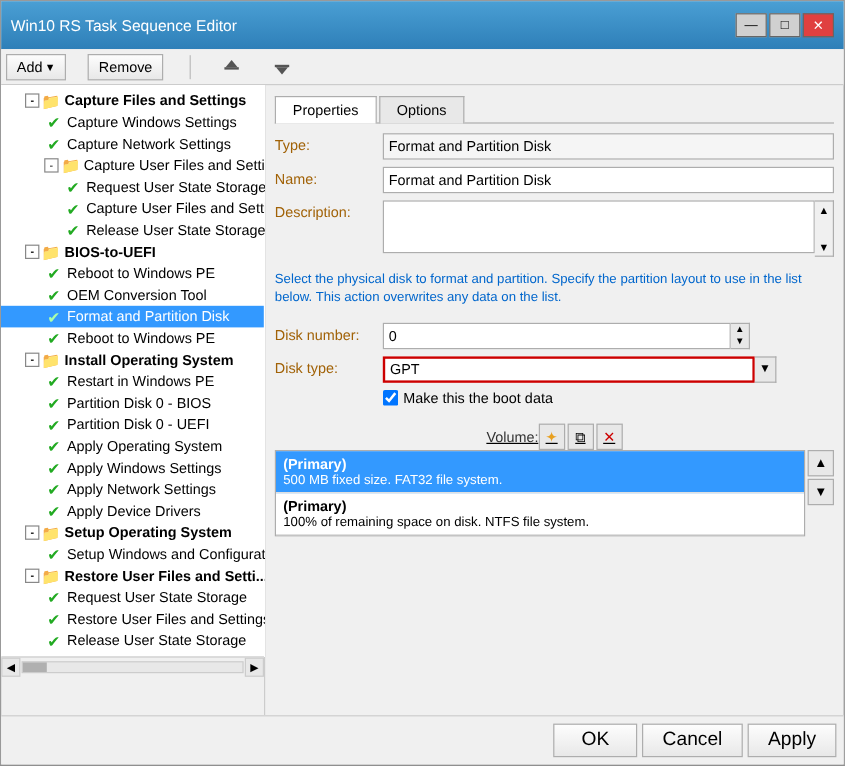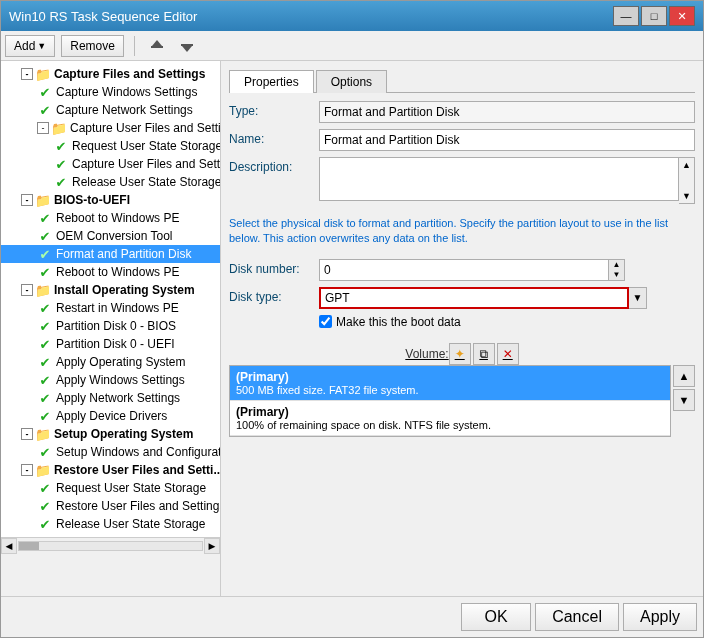--- a/index.html
+++ b/index.html
@@ -1,28 +1,28 @@
 <!DOCTYPE html>
 <html><head>
   <meta charset="utf-8">
   <style>
     * { box-sizing: border-box; margin: 0; padding: 0; }
     body { font-family: 'Segoe UI', Tahoma, sans-serif; font-size: 12px; background: #000; display: flex; justify-content: center; align-items: center; width: 704px; height: 638px; }
     
     .window { width: 704px; height: 638px; background: #f0f0f0; border: 1px solid #999; display: flex; flex-direction: column; }
     
     
-    .titlebar { background: linear-gradient(to bottom, #4a9fd4, #2e7fb8); height: 30px; display: flex; align-items: center; justify-content: space-between; padding: 0 8px; gap: 40px; }
+    .titlebar { background: linear-gradient(to bottom, #4a9fd4, #2e7fb8); height: 40px; display: flex; align-items: center; justify-content: space-between; padding: 0 8px; gap: 40px; }
     .titlebar-title { color: white; font-size: 13px; font-weight: normal; }
     .titlebar-buttons { display: flex; gap: 2px; }
     .titlebar-btn { width: 26px; height: 20px; border: 1px solid #666; background: #d0d0d0; cursor: pointer; display: flex; align-items: center; justify-content: center; font-size: 11px; }
     .titlebar-btn.close { background: #e04040; color: white; }
     
     
-    .toolbar { background: #f0f0f0; height: 30px; display: flex; align-items: center; padding: 0 4px; border-bottom: 1px solid #ccc; gap: 6px; }
+    .toolbar { background: #f0f0f0; height: 30px; display: flex; align-items: center; padding: 0 4px; border-bottom: 1px solid #ccc; gap: 18px; }
     .toolbar-btn { padding: 2px 8px; border: 1px solid #adadad; background: linear-gradient(to bottom, #fdfdfd, #e8e8e8); cursor: pointer; font-size: 12px; height: 22px; display: flex; align-items: center; }
     .toolbar-separator { width: 1px; height: 20px; background: #bbb; margin: 0 4px; }
     .toolbar-icon-btn { width: 24px; height: 22px; border: 1px solid transparent; background: transparent; cursor: pointer; display: flex; align-items: center; justify-content: center; font-size: 14px; }
     
     
     .main-content { display: flex; flex: 1; overflow: hidden; }
     
     
     .tree-panel { width: 220px; background: white; border-right: 1px solid #ccc; overflow-y: auto; overflow-x: auto; padding: 4px 0; }
     
@@ -43,21 +43,21 @@
     .right-panel { flex: 1; display: flex; flex-direction: column; padding: 8px; overflow: hidden; }
     
     
     .tabs { display: flex; border-bottom: 1px solid #adadad; margin-bottom: 8px; align-items: center; }
     .tab { padding: 4px 14px; border: 1px solid #adadad; border-bottom: none; background: #e8e8e8; cursor: pointer; font-size: 12px; margin-right: 2px; position: relative; bottom: -1px; }
     .tab.active { background: white; border-bottom-color: white; z-index: 1; }
     
     
     .form-area { display: flex; flex-direction: column; gap: 6px; }
     .form-row { display: flex; align-items: flex-start; }
-    .form-label { width: 90px; color: #0c4a6e; padding-top: 3px; font-size: 12px; }
+    .form-label { width: 90px; color: #a16207; padding-top: 3px; font-size: 12px; }
     .form-value { flex: 1; }
     .form-input { width: 100%; border: 1px solid #adadad; padding: 2px 4px; font-size: 12px; height: 22px; background: white; }
     .form-textarea { width: 100%; border: 1px solid #adadad; padding: 2px 4px; font-size: 12px; height: 44px; background: white; resize: none; }
     .textarea-wrapper { position: relative; flex: 1; }
     .textarea-scrollbar { position: absolute; right: 0; top: 0; bottom: 0; width: 16px; border: 1px solid #adadad; border-left: none; background: #f0f0f0; display: flex; flex-direction: column; justify-content: space-between; }
     .scroll-arrow { width: 100%; height: 14px; display: flex; align-items: center; justify-content: center; font-size: 9px; cursor: pointer; }
     
     .description-text { font-size: 11px; color: #333; margin: 6px 0; line-height: 1.4; }
     .description-text span { color: #0066cc; }
     .number-input-wrapper { display: flex; }

